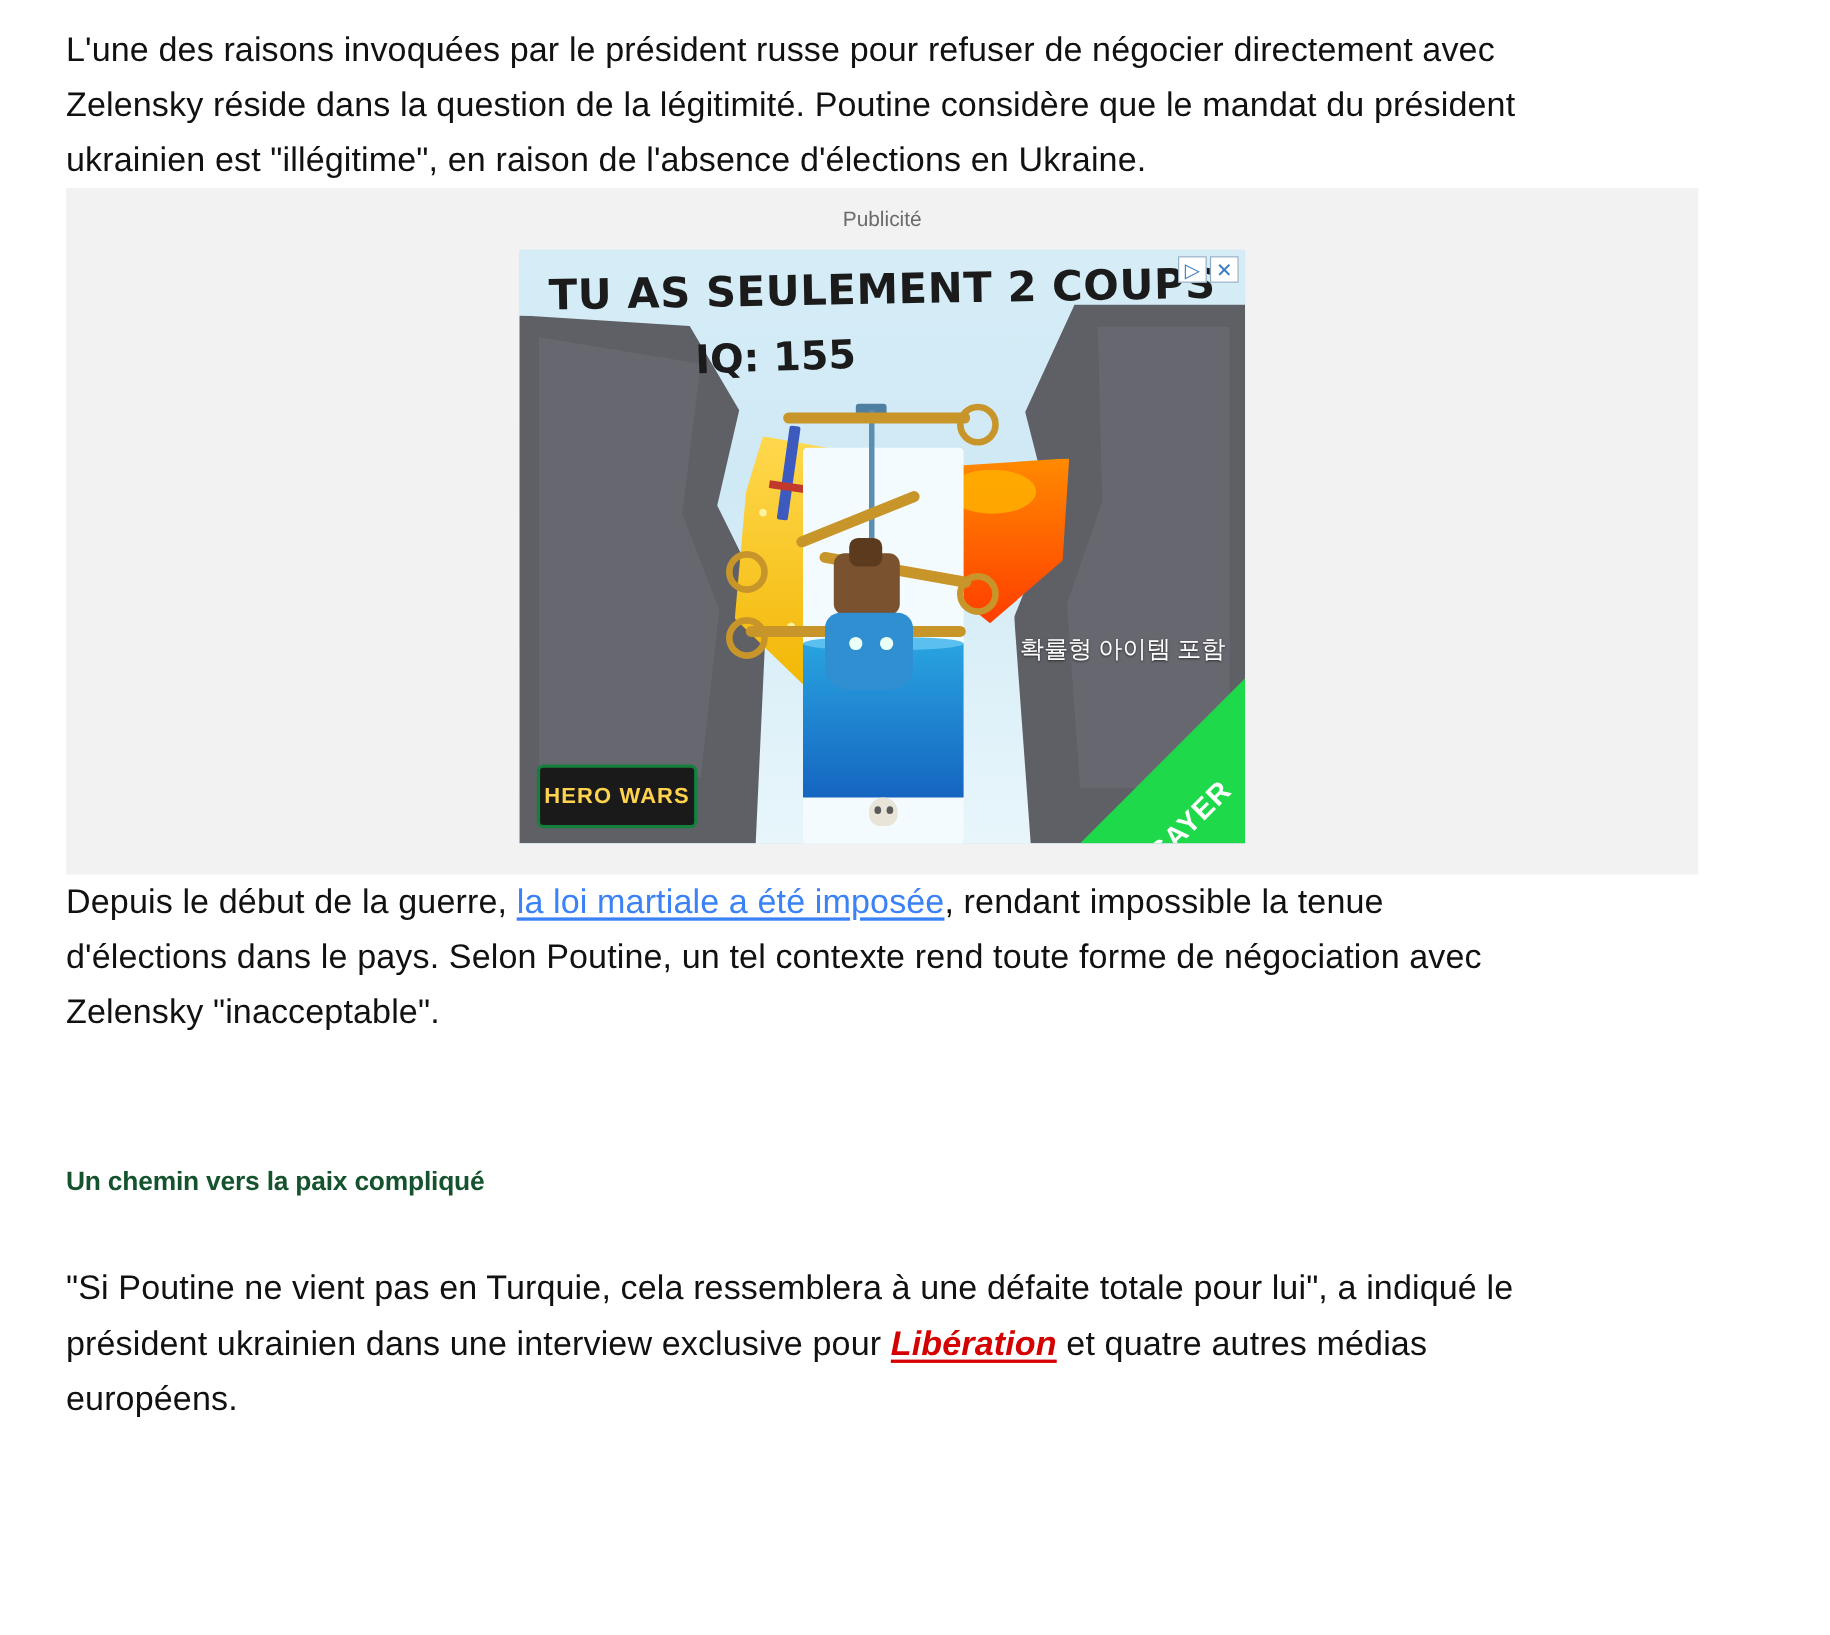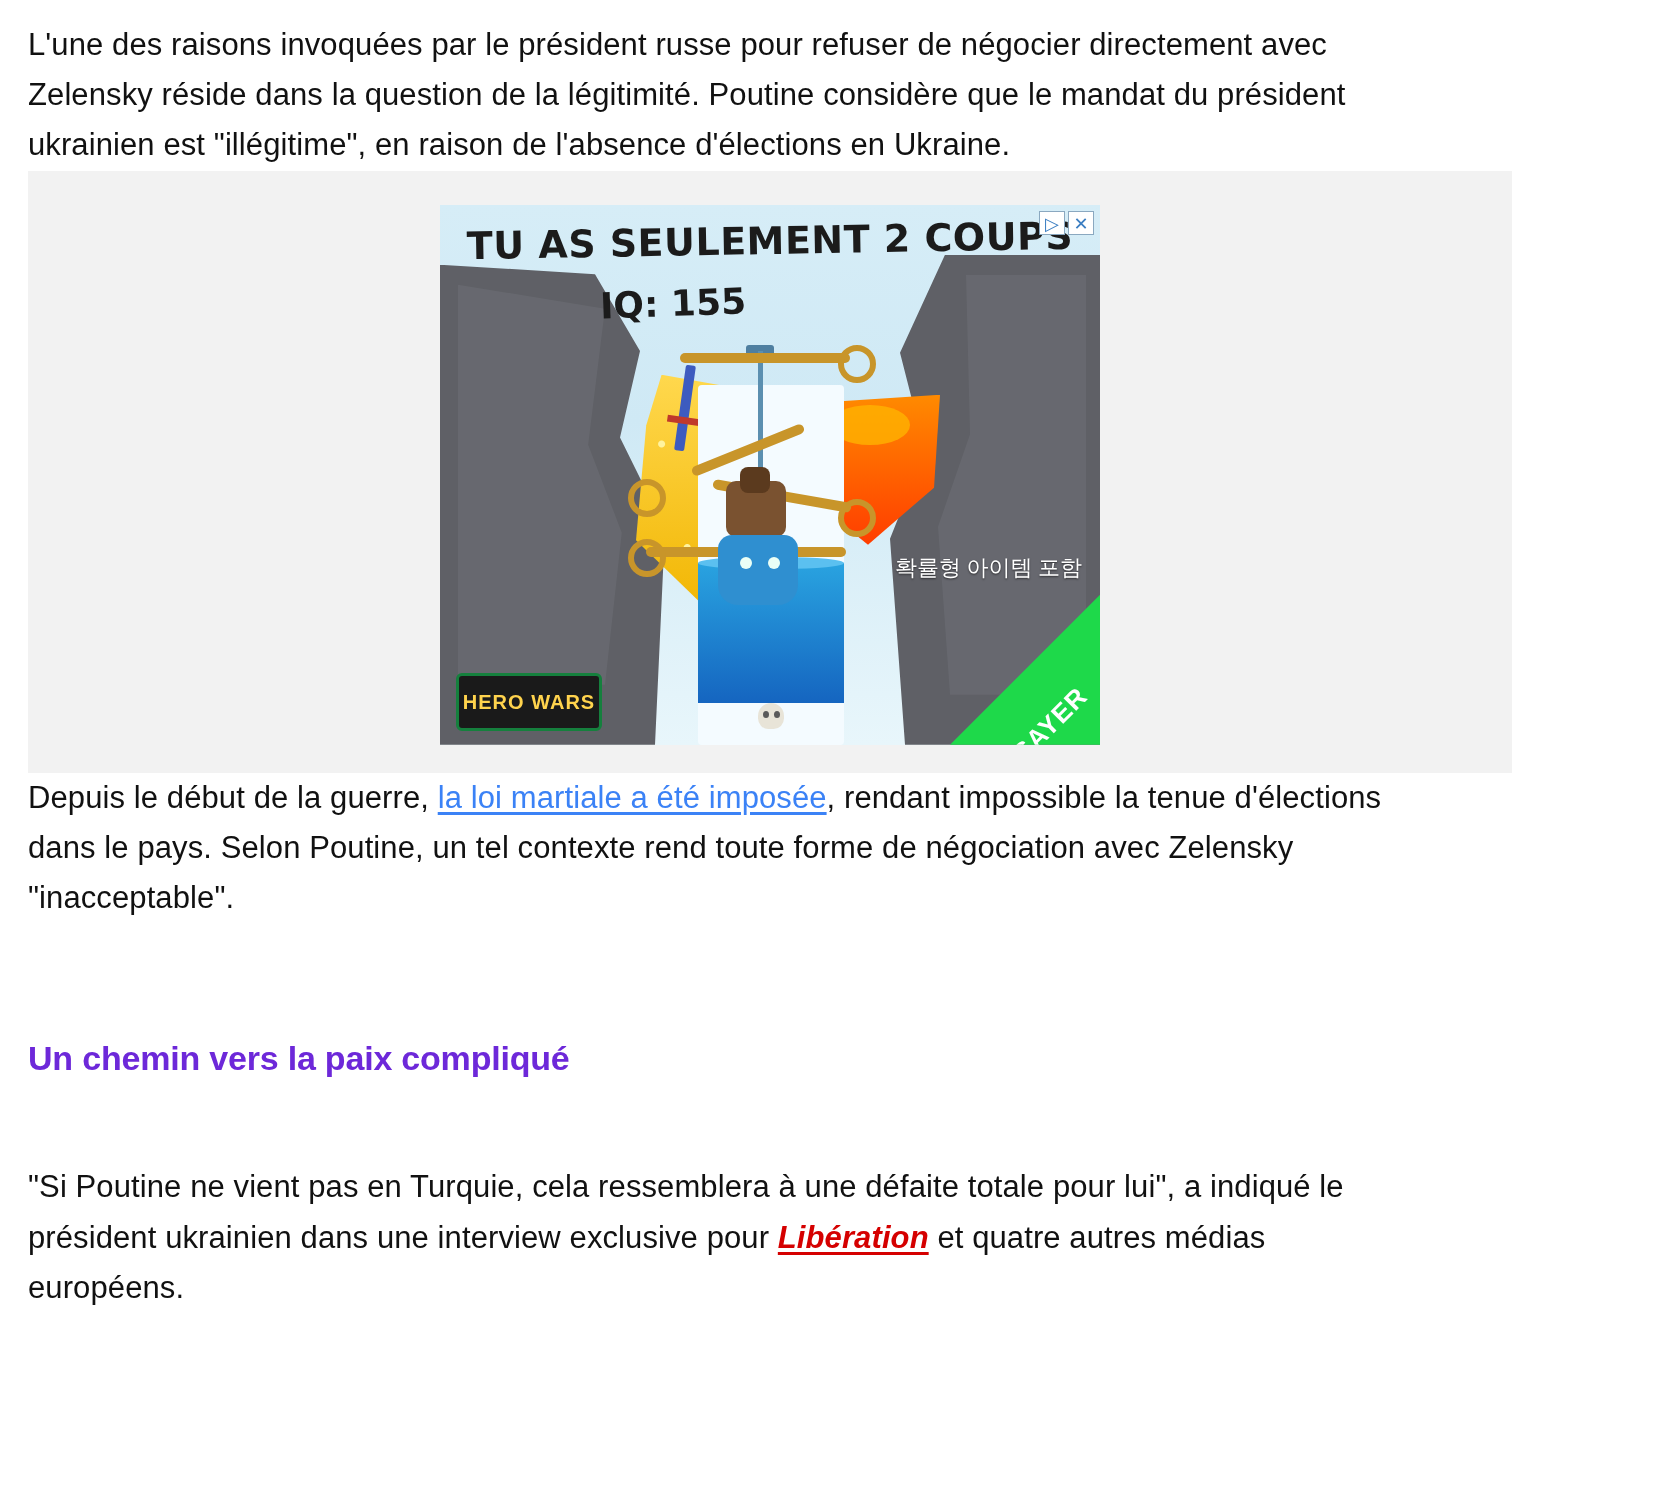--- a/index.html
+++ b/index.html
@@ -10,21 +10,21 @@
   body {
     width: 1664px;
     min-height: 1486px;
     font-family: "Liberation Sans", sans-serif;
     color: #111111;
     -webkit-font-smoothing: antialiased;
   }
   .page {
     width: 1444px;
     box-sizing: border-box;
-    padding: 20px 60px 0 28px;
+    padding: 20px 60px 0 60px;
   }
   p.body-text {
     font-size: 31px;
     line-height: 1.62;
     margin: 0 0 0 0;
     color: #111111;
     letter-spacing: 0.1px;
   }
   .para-top {
     margin-bottom: 46px;
@@ -39,24 +39,24 @@
     text-underline-offset: 4px;
   }
   a.inline-link-italic {
     color: #d50000;
     text-decoration: underline;
     text-underline-offset: 4px;
     font-style: italic;
     font-weight: bold;
   }
   h2.section-heading {
-    font-size: 34px;
+    font-size: 24px;
     font-weight: bold;
-    margin: 116px 0 84px 0;
-    color: #6d28d9;
+    margin: 116px 0 57px 0;
+    color: #14532d;
     letter-spacing: -0.2px;
   }
 
   
   .ad-wrap {
     background: #f2f2f2;
     width: 1484px;
     margin: 0 0 0 0;
     padding: 18px 0 12px 0;
     box-sizing: border-box;
@@ -268,20 +268,21 @@
   }
 </style>
 </head>
 <body>
 
 <div class="page">
 
   <p class="body-text para-top">L'une des raisons invoquées par le président russe pour refuser de négocier directement avec Zelensky réside dans la question de la légitimité. Poutine considère que le mandat du président ukrainien est "illégitime", en raison de l'absence d'élections en Ukraine.</p>
 
   <div class="ad-wrap">
+    <div class="ad-label">Publicité</div>
 
     <div class="ad-creative">
       <div class="ad-sky"></div>
 
       <div class="rock-left"></div>
       <div class="rock-left-in"></div>
       <div class="rock-right"></div>
       <div class="rock-right-in"></div>
 
       <div class="gold"></div>

